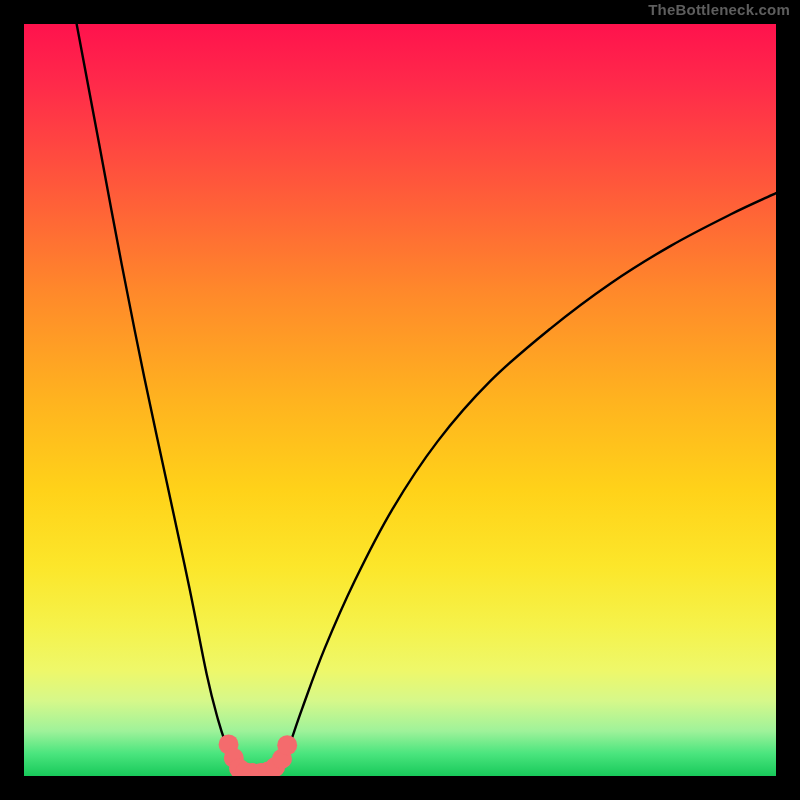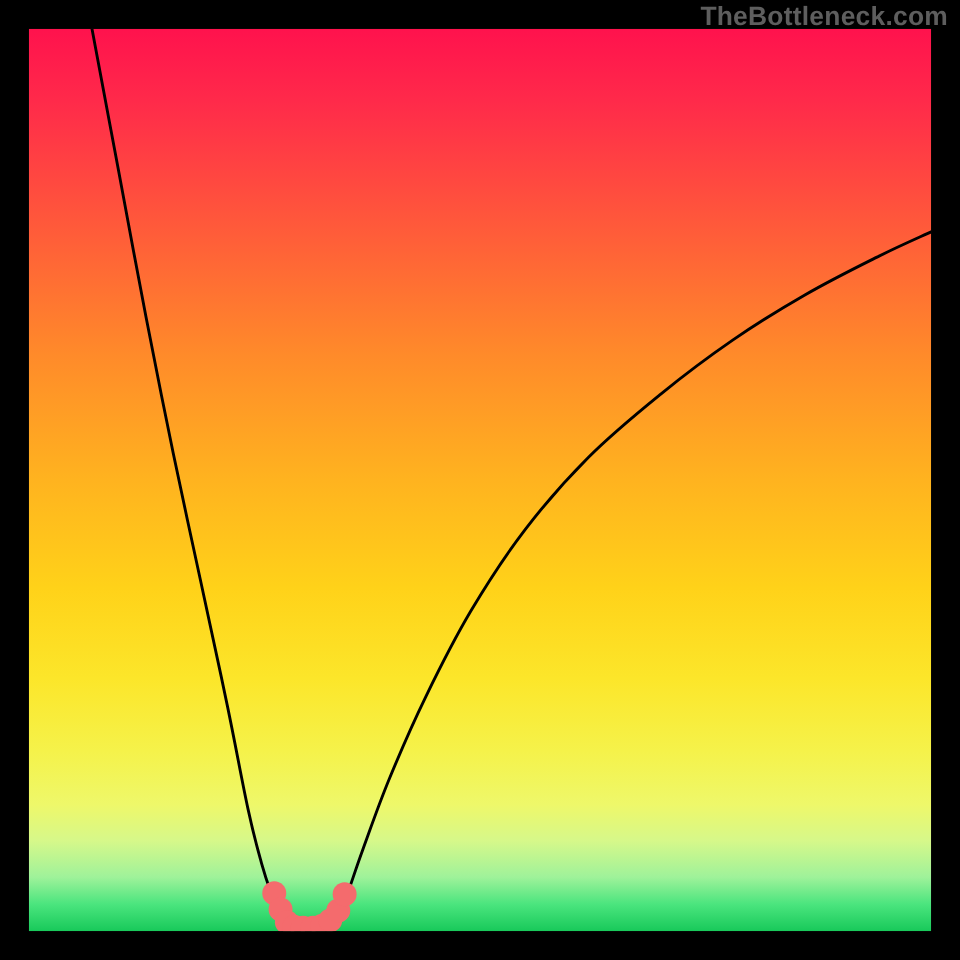--- a/index.html
+++ b/index.html
@@ -48,21 +48,21 @@
       #9ff29a 94%,
       #4be57e 97%,
       #18c95a 100%
     );
   }
   .attribution {
     position: absolute;
     top: 1px;
     right: 10px;
     color: #5e5e5e;
-    font-size: 22px;
+    font-size: 15px;
     font-weight: 600;
     letter-spacing: 0.2px;
     -webkit-font-smoothing: antialiased;
   }
   svg.curve {
     position: absolute;
     left: 0;
     top: 0;
     width: 100%;
     height: 100%;

